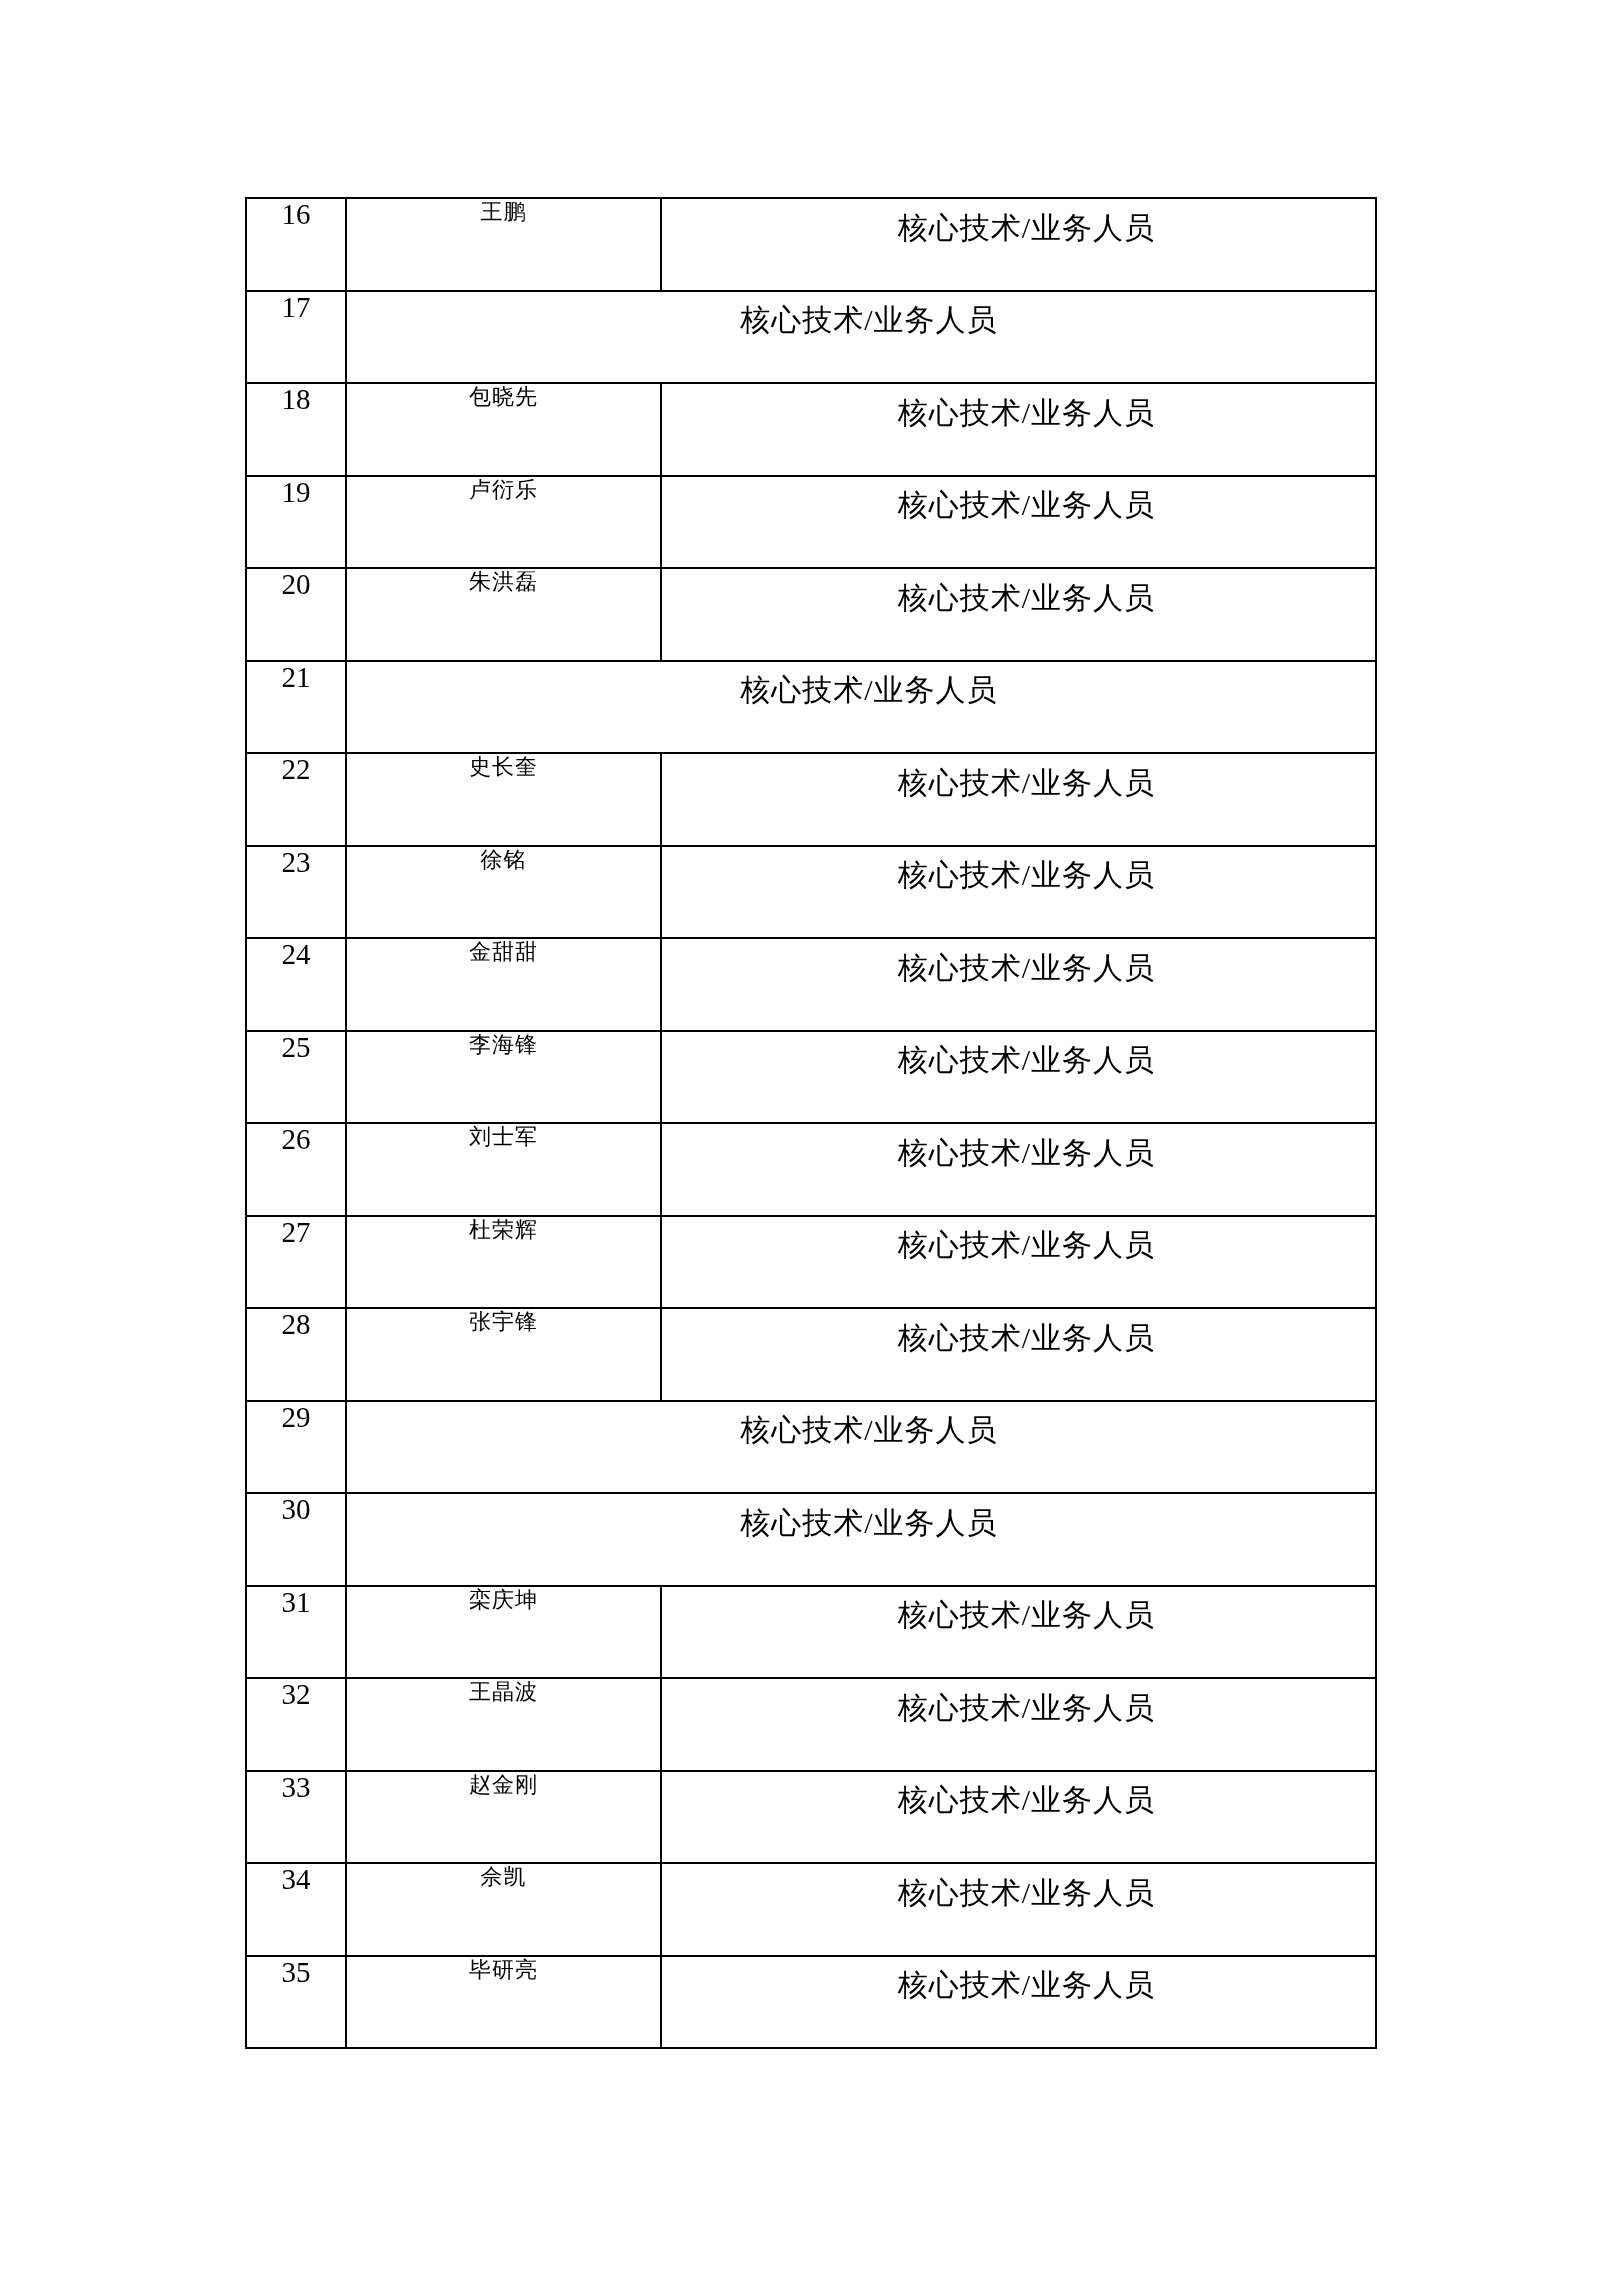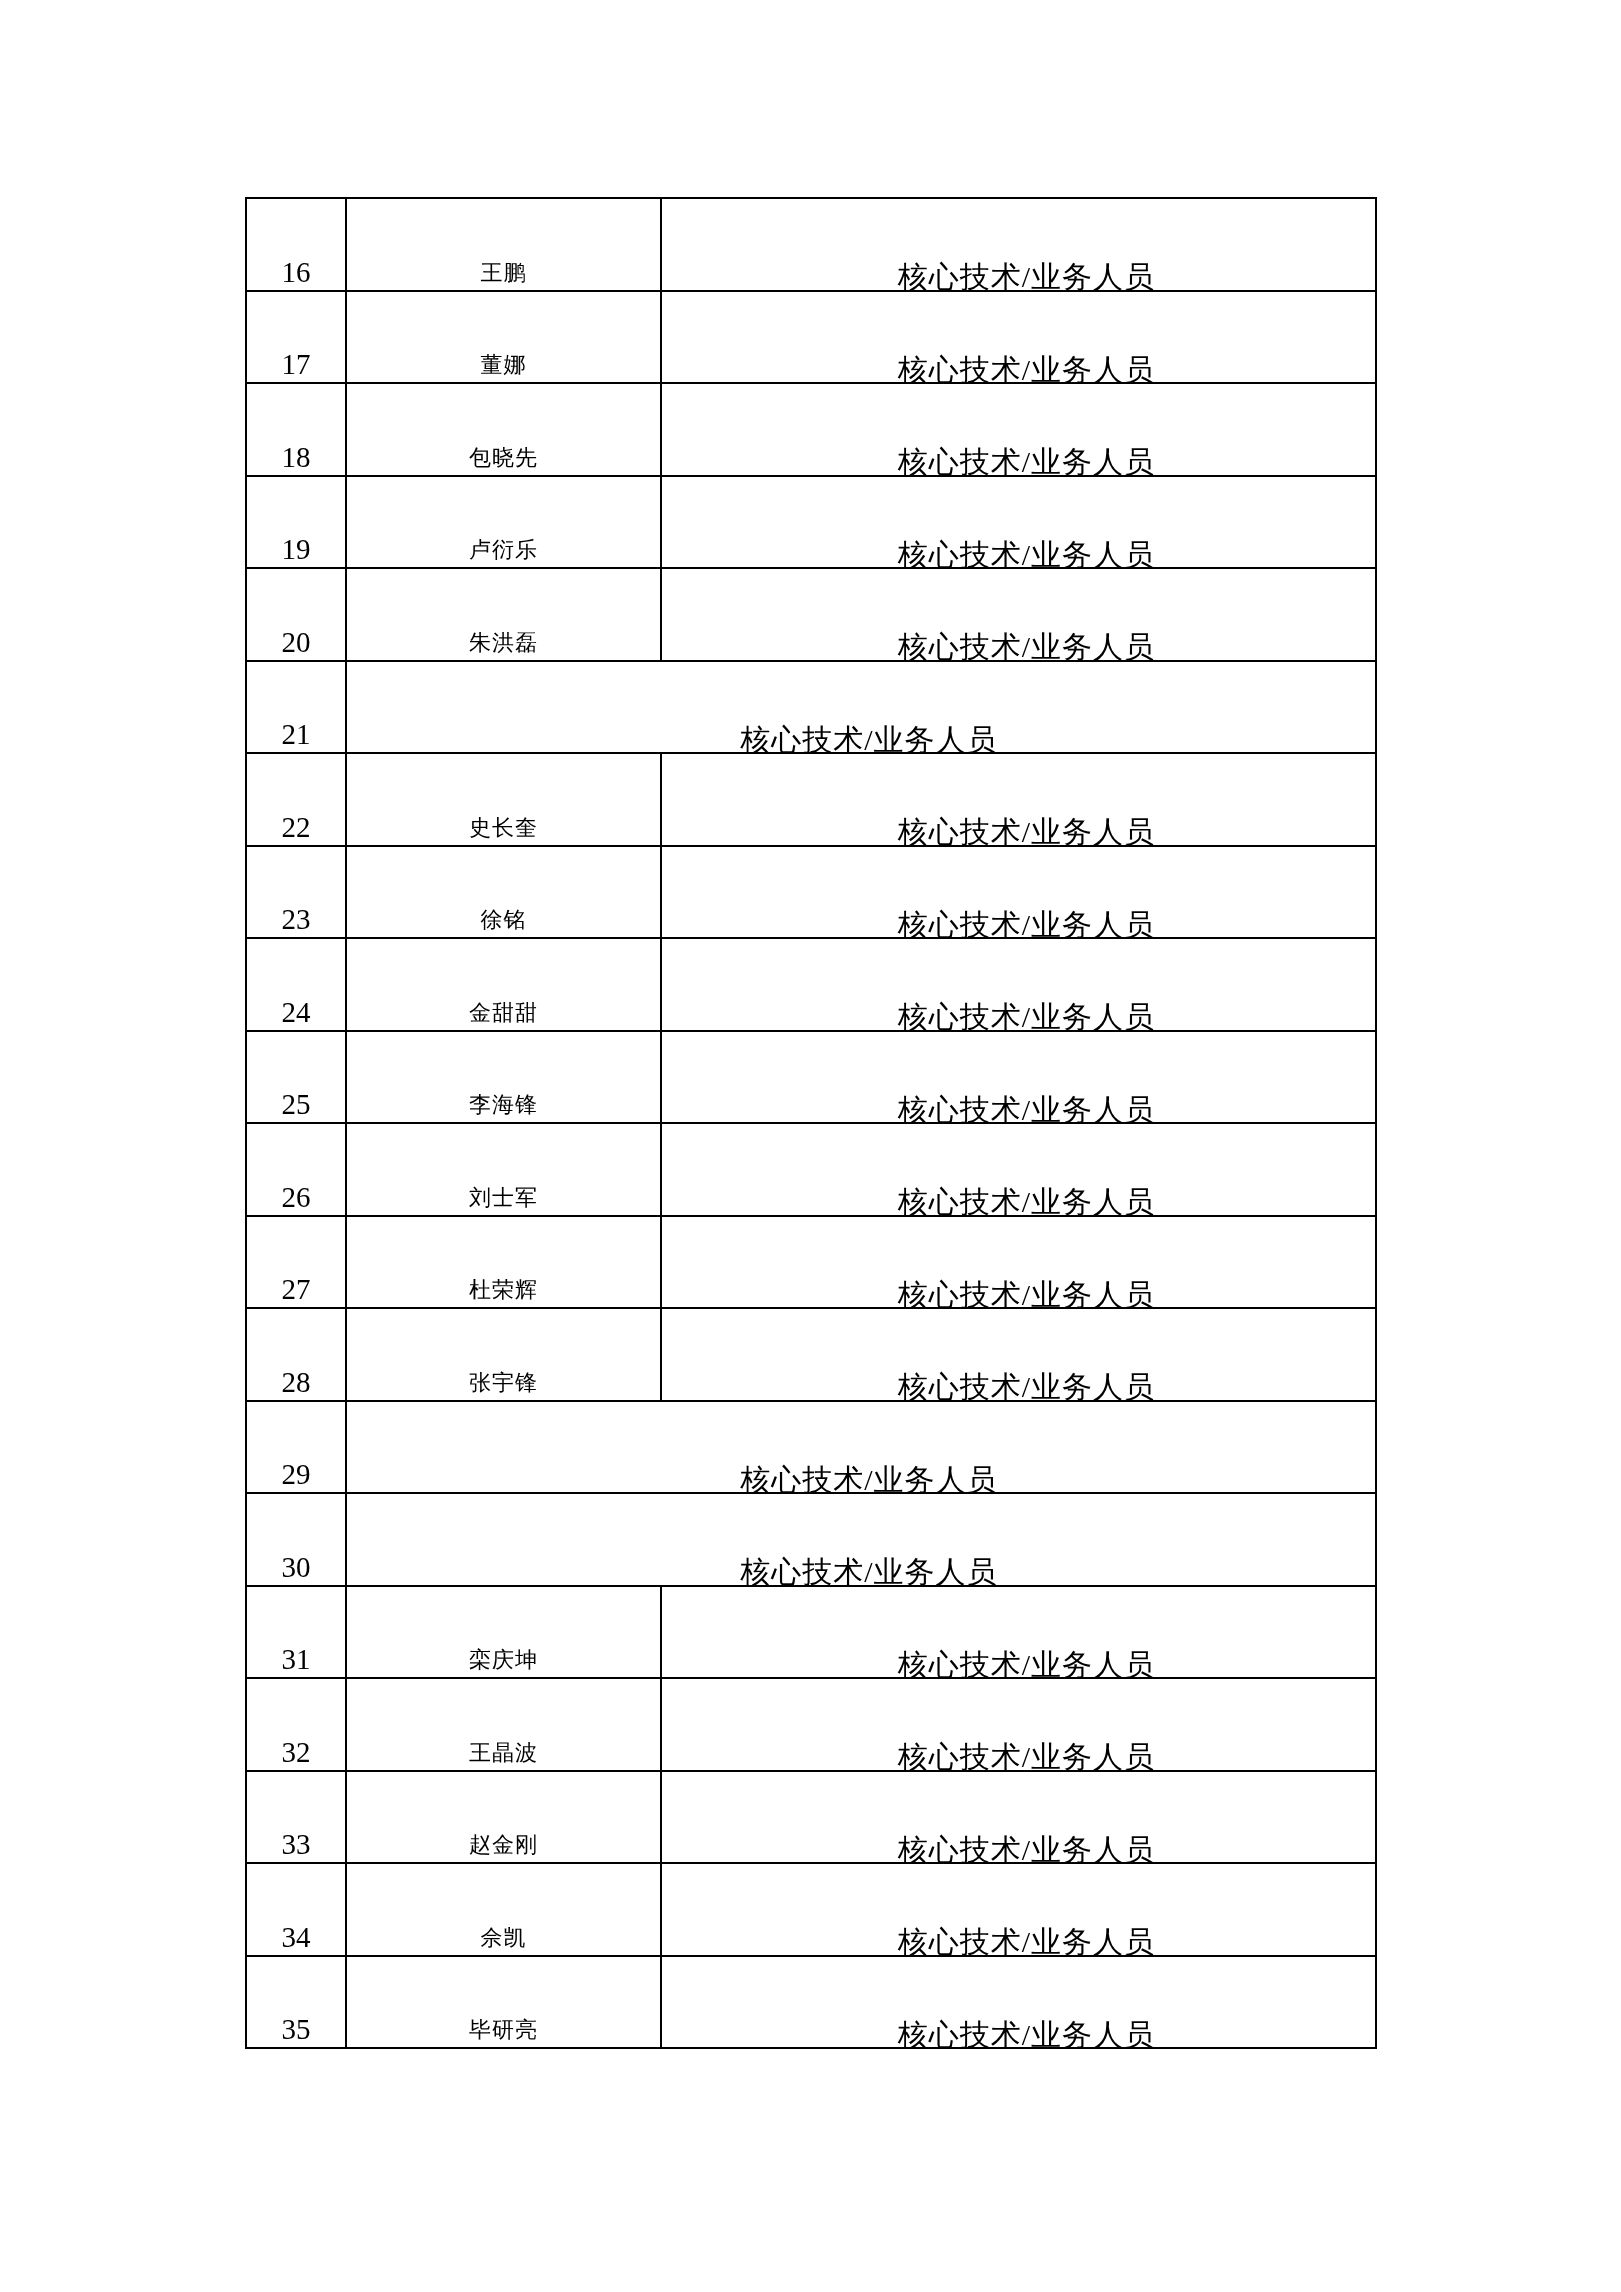--- a/index.html
+++ b/index.html
@@ -33,21 +33,21 @@
     display: flex;
     border-bottom: 2px solid #000000;
     min-height: 0;
   }
   .row:last-child {
     border-bottom: none;
     font-family: Liberation Serif, serif;
   }
   .cell {
     display: flex;
-    align-items: flex-end;
+    align-items: flex-start;
     justify-content: center;
     box-sizing: border-box;
     overflow: hidden;
   }
   .cell-no {
     width: 100px;
     border-right: 2px solid #000000;
     font-size: 29px;
   }
   .cell-name {
@@ -89,23 +89,20 @@
     </div>
     <div class="cell cell-cat">
       <span class="txt bind-cat">核心技术/业务人员</span>
     </div>
   </div>
 
   <div class="row">
     <div class="cell cell-no">
       <span class="txt bind-no">17</span>
     </div>
-    <div class="cell cell-name">
-      <span class="txt bind-name">董娜</span>
-    </div>
     <div class="cell cell-cat">
       <span class="txt bind-cat">核心技术/业务人员</span>
     </div>
   </div>
 
   <div class="row">
     <div class="cell cell-no">
       <span class="txt bind-no">18</span>
     </div>
     <div class="cell cell-name">

